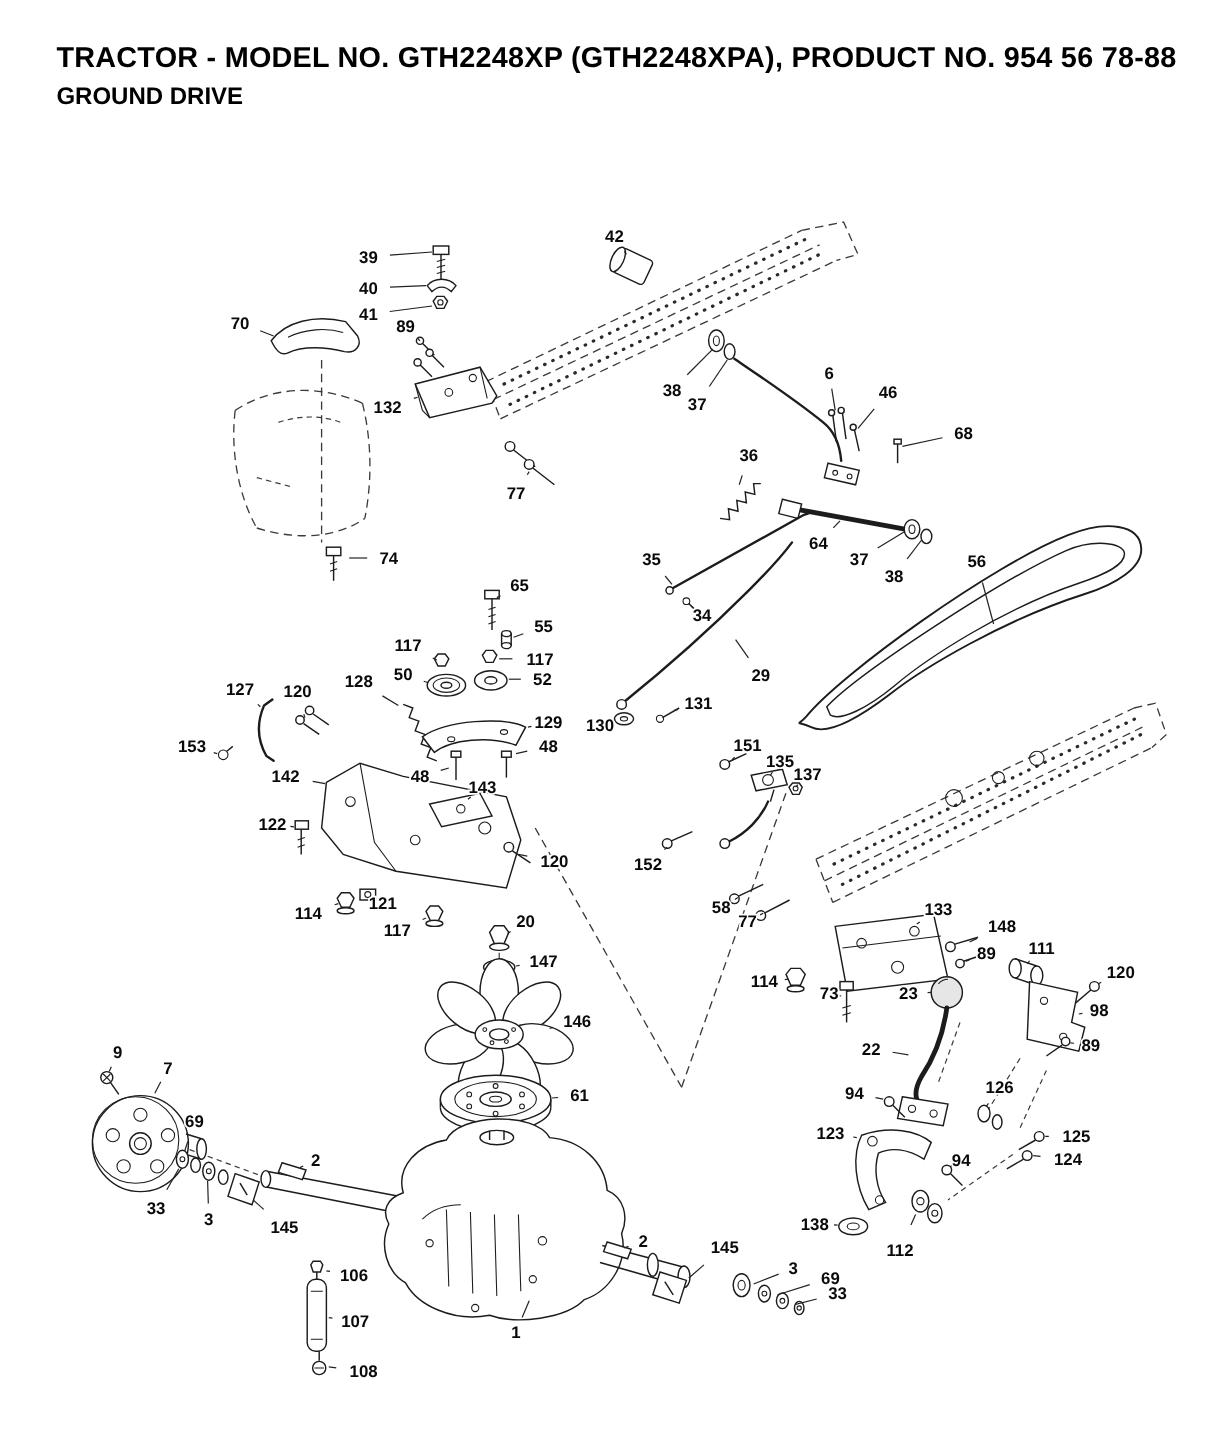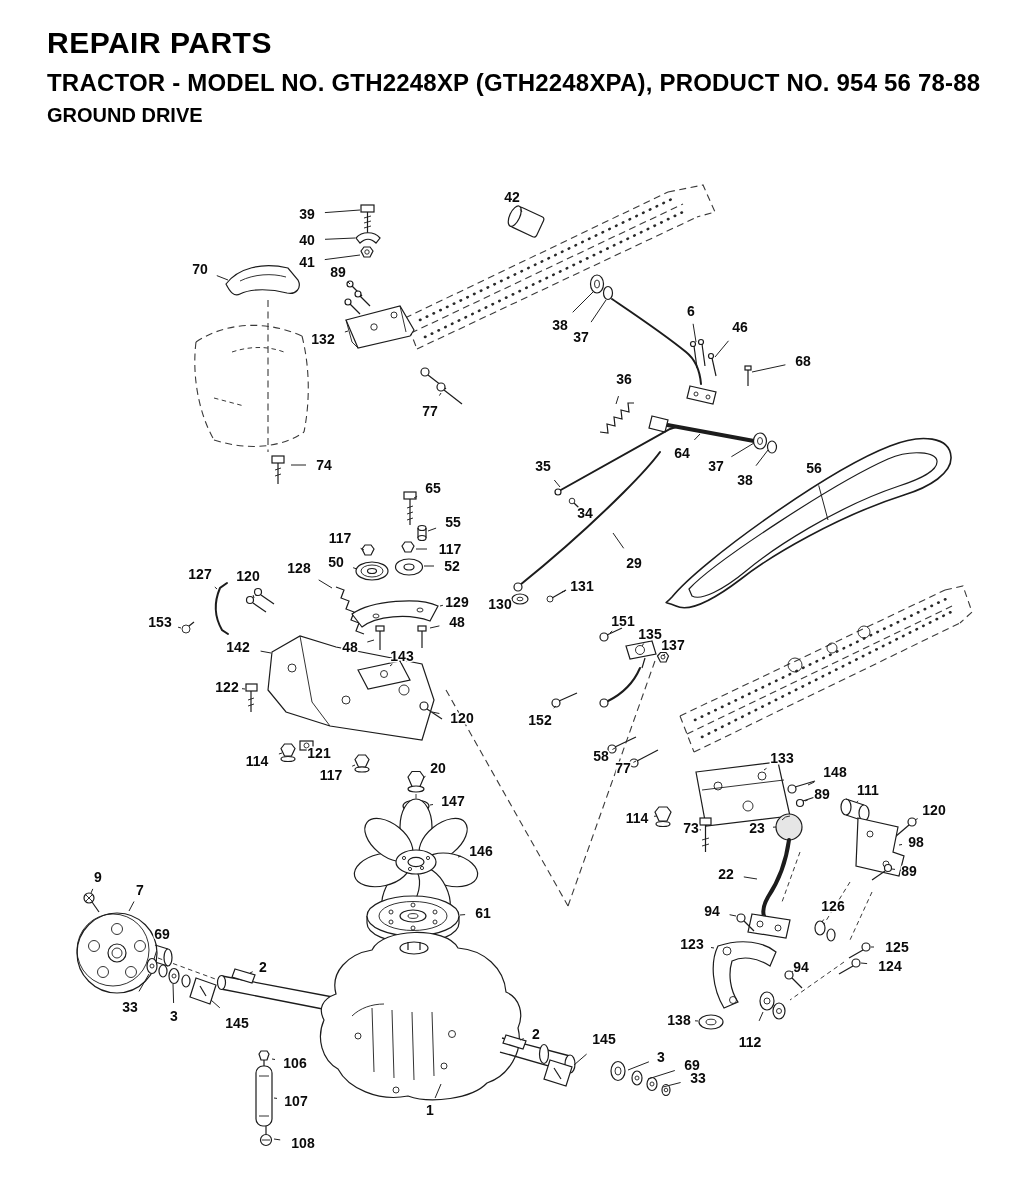--- a/index.html
+++ b/index.html
@@ -20,21 +20,20 @@
   .dots{stroke:#2a2a2a;stroke-width:2.6;fill:none;stroke-dasharray:.5 7;stroke-linecap:round;}
   .leader{stroke:#222;stroke-width:1;}
   .part-label{font-family:"Liberation Sans",sans-serif;font-size:14px;font-weight:bold;fill:#0a0a0a;
               text-anchor:middle;paint-order:stroke;stroke:#fff;stroke-width:3px;}
 </style>
 </head>
 <body>
 
 <div class="page">
   <header>
-    <h1>REPAIR PARTS</h1>
     <h2>TRACTOR - MODEL NO. GTH2248XP (GTH2248XPA), PRODUCT NO. 954 56 78-88</h2>
     <h3>GROUND DRIVE</h3>
   </header>
 
   <svg class="diagram" id="diagram-svg" width="1024" height="1197" viewBox="0 0 1024 1197">
 
     <g>
       <path class="dash" d="M405,318 L668,192"></path>
       <path class="dash" d="M417,349 L697,217"></path>
       <path class="dash" d="M411,333 L683,204"></path>

